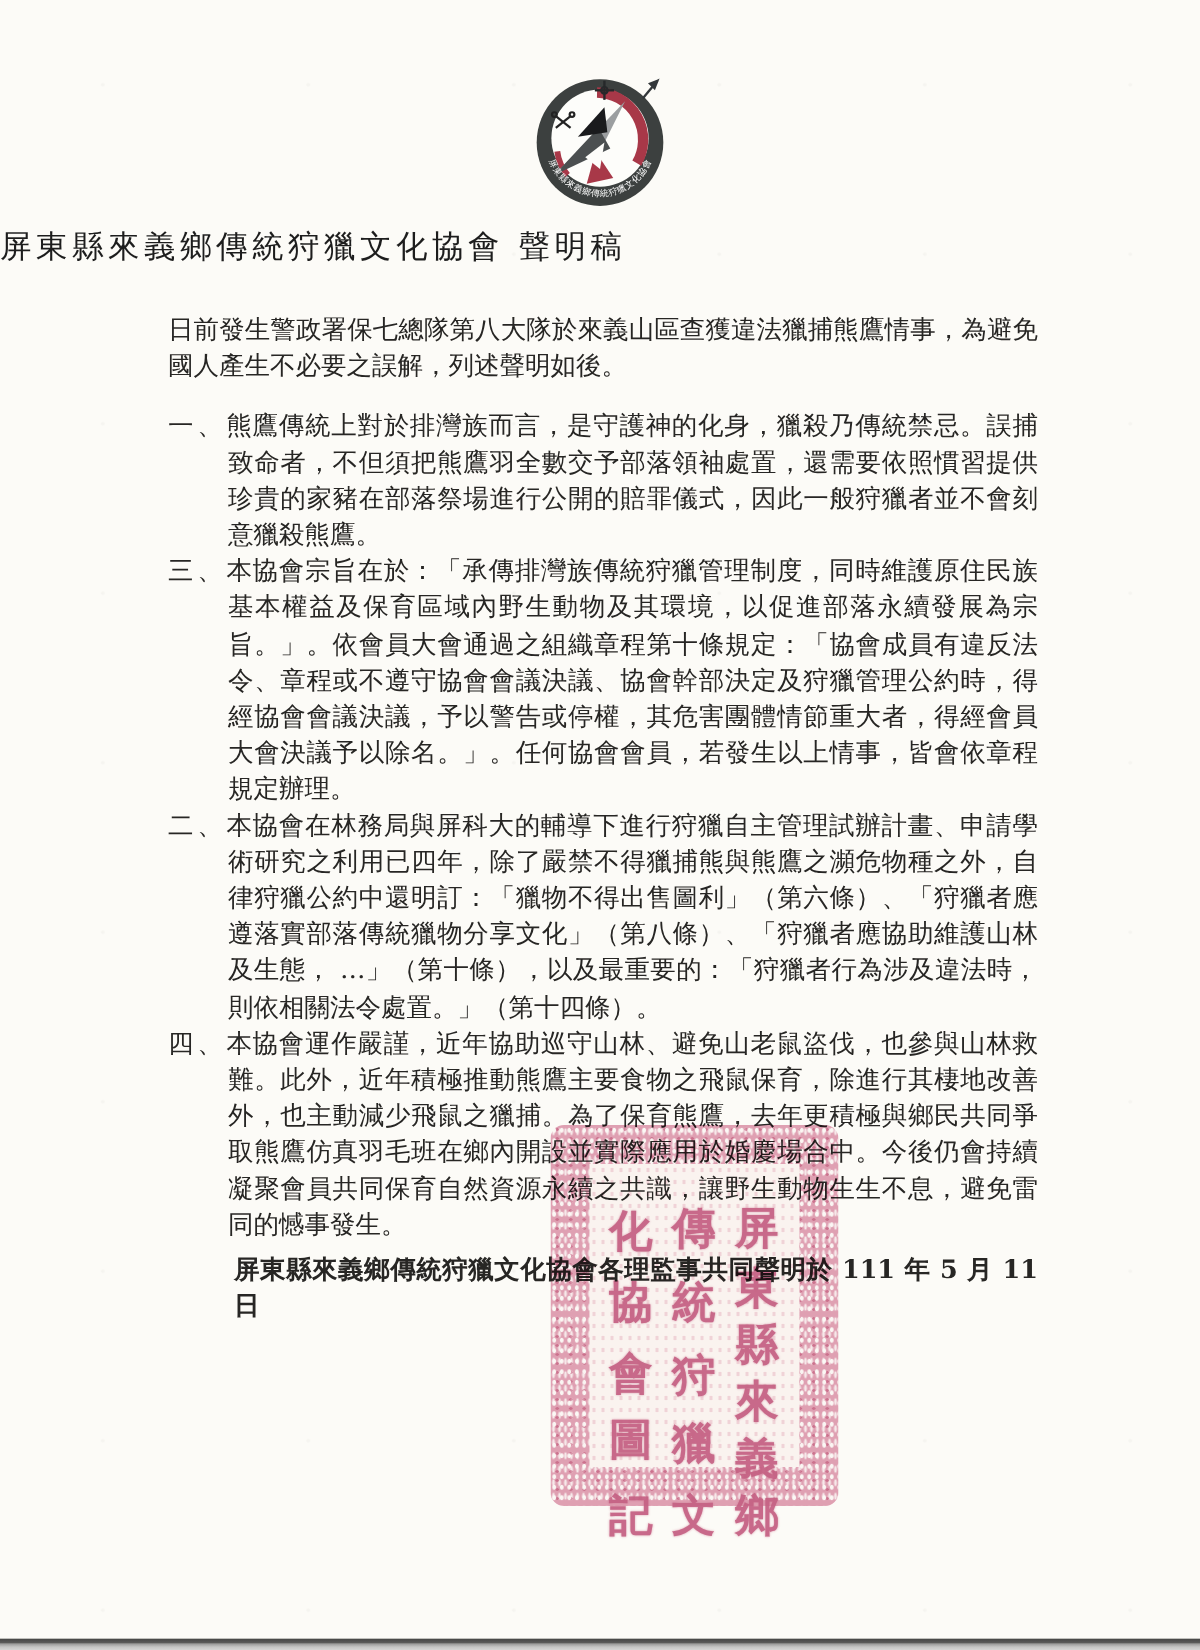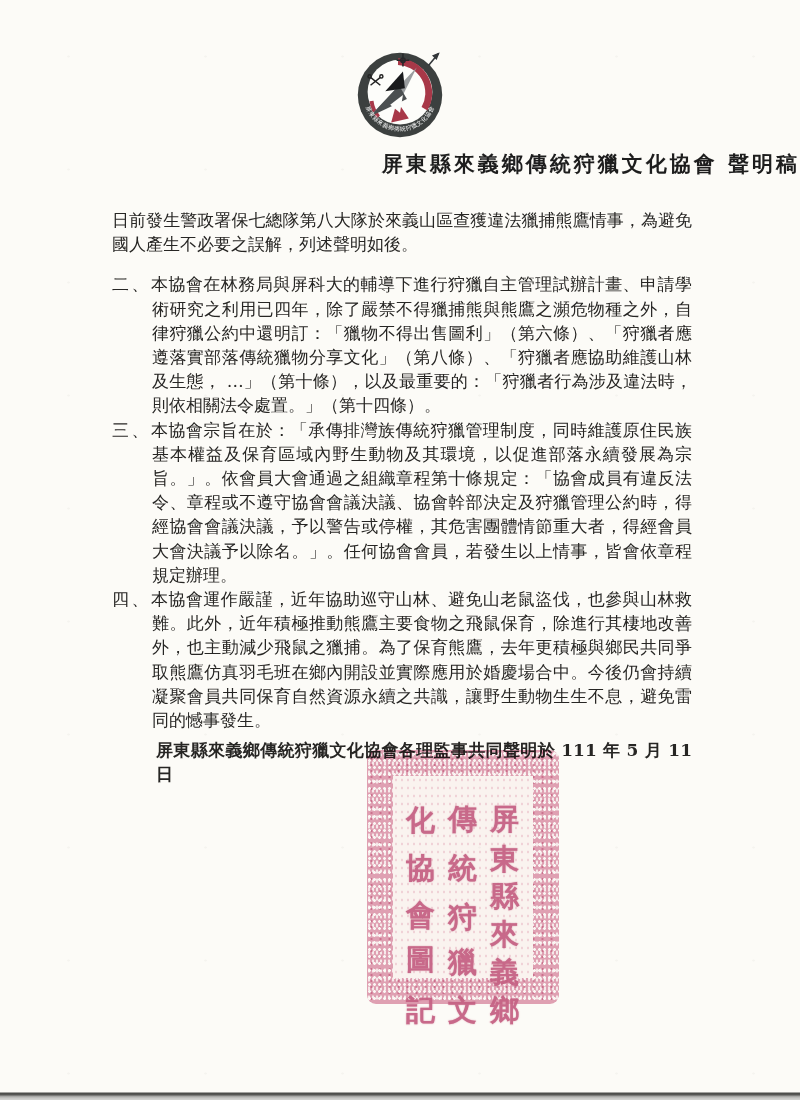--- a/index.html
+++ b/index.html
@@ -19,22 +19,22 @@
   }
   
   .logo-wrap{
     position:absolute;top:44px;left:0;right:0;
     display:flex;justify-content:center;
   }
   .logo-wrap svg{width:108px;height:108px;display:block;}
   
   .doc-title{
     position:absolute;top:150px;left:0;right:0;
-    text-align:right;
-    font-size:21px;font-weight:700;letter-spacing:3px;
+    text-align:left;
+    font-size:21px;font-weight:400;letter-spacing:3px;
     color:#1d1d1d;
   }
   
   .content{
     position:absolute;top:208px;left:112px;width:580px;
     font-size:17px;line-height:24.2px;color:#272624;
     text-align:justify;
   }
   .intro{margin:0 0 16px 0;}
   .item{margin:0;padding-left:40px;text-indent:-40px;}
@@ -131,24 +131,25 @@
         <textPath href="#arc-bottom" startOffset="50%" text-anchor="middle">屏東縣來義鄉傳統狩獵文化協會</textPath>
       </text>
     </svg>
   </div>
 
   <div class="doc-title">屏東縣來義鄉傳統狩獵文化協會 聲明稿</div>
 
   <div class="content">
     <p class="intro">日前發生警政署保七總隊第八大隊於來義山區查獲違法獵捕熊鷹情事，為避免國人產生不必要之誤解，列述聲明如後。</p>
 
+    <p class="item"><span class="marker">一、</span><span>熊鷹傳統上對於排灣族而言，是守護神的化身，獵殺乃傳統禁忌。誤捕致命者，不但須把熊鷹羽全數交予部落領袖處置，還需要依照慣習提供珍貴的家豬在部落祭場進行公開的賠罪儀式，因此一般狩獵者並不會刻意獵殺熊鷹。</span></p>
+
+    <p class="item"><span class="marker">三、</span><span>本協會宗旨在於：「承傳排灣族傳統狩獵管理制度，同時維護原住民族基本權益及保育區域內野生動物及其環境，以促進部落永續發展為宗旨。」。依會員大會通過之組織章程第十條規定：「協會成員有違反法令、章程或不遵守協會會議決議、協會幹部決定及狩獵管理公約時，得經協會會議決議，予以警告或停權，其危害團體情節重大者，得經會員大會決議予以除名。」。任何協會會員，若發生以上情事，皆會依章程規定辦理。</span></p>
 
     <p class="item"><span class="marker">二、</span><span>本協會在林務局與屏科大的輔導下進行狩獵自主管理試辦計畫、申請學術研究之利用已四年，除了嚴禁不得獵捕熊與熊鷹之瀕危物種之外，自律狩獵公約中還明訂：「獵物不得出售圖利」（第六條）、「狩獵者應遵落實部落傳統獵物分享文化」（第八條）、「狩獵者應協助維護山林及生態， …」（第十條），以及最重要的：「狩獵者行為涉及違法時，則依相關法令處置。」（第十四條）。</span></p>
-
-    <p class="item"><span class="marker">三、</span><span>本協會宗旨在於：「承傳排灣族傳統狩獵管理制度，同時維護原住民族基本權益及保育區域內野生動物及其環境，以促進部落永續發展為宗旨。」。依會員大會通過之組織章程第十條規定：「協會成員有違反法令、章程或不遵守協會會議決議、協會幹部決定及狩獵管理公約時，得經協會會議決議，予以警告或停權，其危害團體情節重大者，得經會員大會決議予以除名。」。任何協會會員，若發生以上情事，皆會依章程規定辦理。</span></p>
 
     <p class="item"><span class="marker">四、</span><span>本協會運作嚴謹，近年協助巡守山林、避免山老鼠盜伐，也參與山林救難。此外，近年積極推動熊鷹主要食物之飛鼠保育，除進行其棲地改善外，也主動減少飛鼠之獵捕。為了保育熊鷹，去年更積極與鄉民共同爭取熊鷹仿真羽毛班在鄉內開設並實際應用於婚慶場合中。今後仍會持續凝聚會員共同保育自然資源永續之共識，讓野生動物生生不息，避免雷同的憾事發生。</span></p>
 
     <p class="closing">屏東縣來義鄉傳統狩獵文化協會各理監事共同聲明於 111 年 5 月 11 日</p>
   </div>
 
   <div class="seal">
     <div class="seal-inner">
       <span class="seal-col">屏東縣來義鄉</span>
       <span class="seal-col">傳統狩獵文</span>

